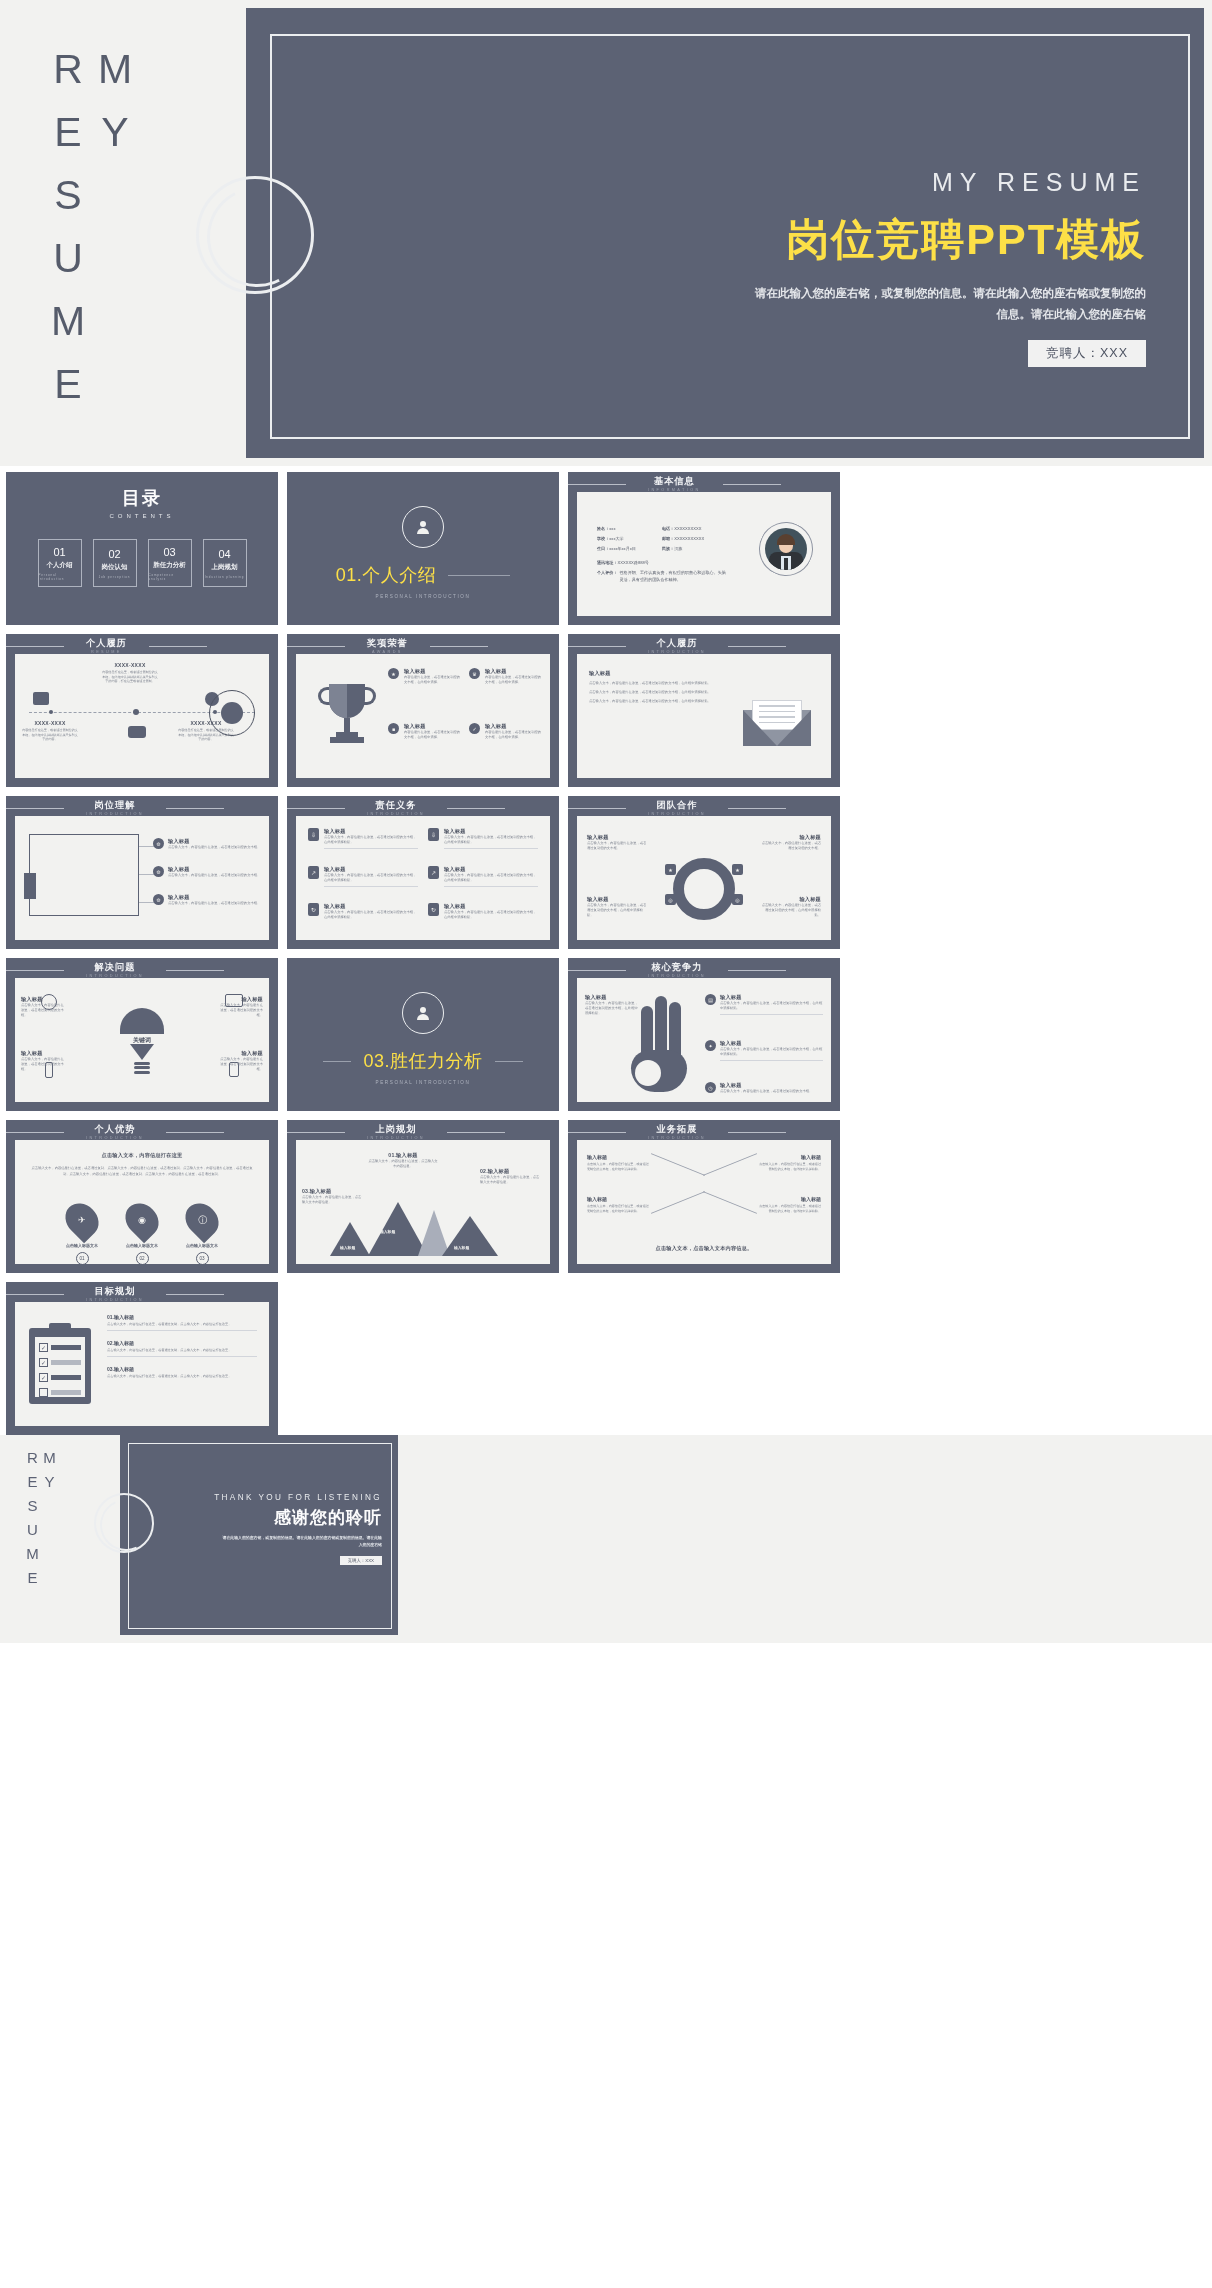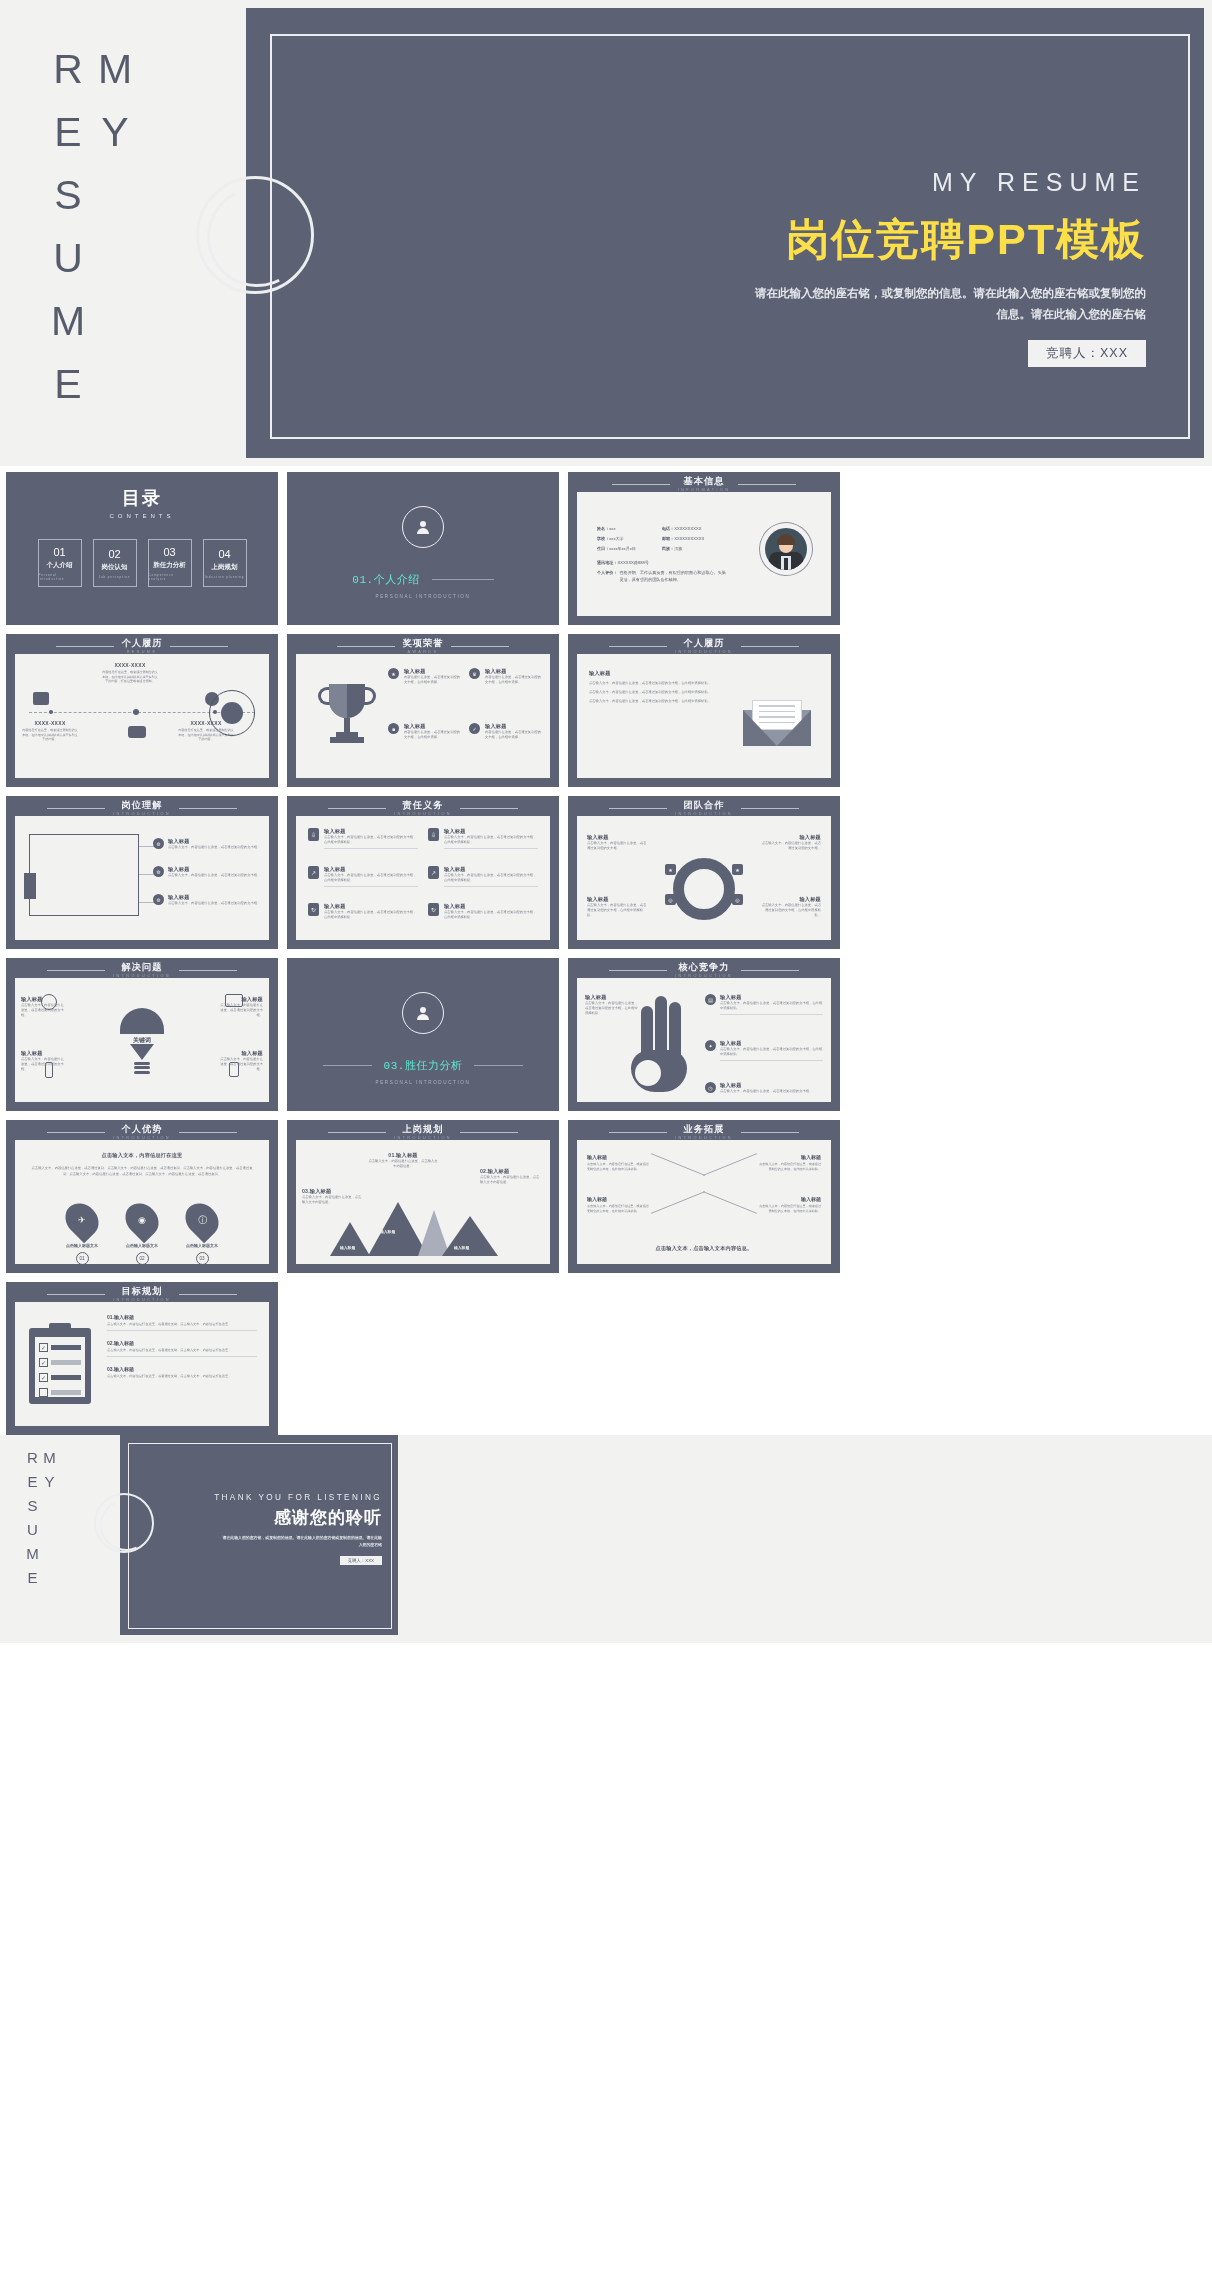--- a/index.html
+++ b/index.html
@@ -95,22 +95,22 @@
     overflow: hidden;
   }
   .slide .canvas {
     position: absolute;
     left: 9px; top: 20px; right: 9px; bottom: 9px;
     background: #f2f2f0;
   }
   .slide-head {
     position: absolute;
     left: 0; right: 0; top: 5px;
-    display: flex; align-items: center; justify-content: center;
-    gap: 8px;
+    display: flex; align-items: center; justify-content: flex-start;
+    gap: 22px;
   }
   .slide-head .rule { width: 58px; height: 1px; background: #b9bdc7; }
   .slide-head .ttl {
     text-align: center; line-height: 1.05;
   }
   .slide-head .ttl .cn { font-size: 9.2px; color: #f3f4f6; font-weight: 700; letter-spacing: 1px; }
   .slide-head .ttl .en { font-size: 3.8px; color: #9ba0ad; letter-spacing: 2.4px; margin-top: 1px; }
 
   
   .section-slide { display: flex; align-items: center; }
@@ -128,21 +128,21 @@
   }
   .sec-ring .person .body {
     position: absolute; left: 50%; bottom: 0; transform: translateX(-50%);
     width: 12px; height: 6px; border-radius: 6px 6px 0 0; background: #f2f2f0;
   }
   .sec-line {
     position: absolute; bottom: 38px; left: 50%; transform: translateX(-50%);
     width: 200px; display: flex; align-items: center; justify-content: center; gap: 12px;
   }
   .sec-line .r { flex: 1; height: 1px; background: #9aa0ad; max-width: 62px; }
-  .sec-title { font-size: 11px; color: #5eead4; letter-spacing: 0.5px; white-space: nowrap; font-family: Liberation Mono, monospace; }
+  .sec-title { font-size: 18px; color: #fde047; letter-spacing: 0.5px; white-space: nowrap; }
   .sec-en {
     position: absolute; bottom: 26px; left: 50%; transform: translateX(-50%);
     font-size: 4.6px; color: #aeb3bf; letter-spacing: 1.6px;
   }
 
   
   .ph-title { font-size: 5.2px; font-weight: 700; color: #4e5463; letter-spacing: .2px; }
   .ph-body { font-size: 3.3px; color: #7b808d; line-height: 1.55; }
   .hr-thin { height: 1px; background: #d2d5db; }
 

